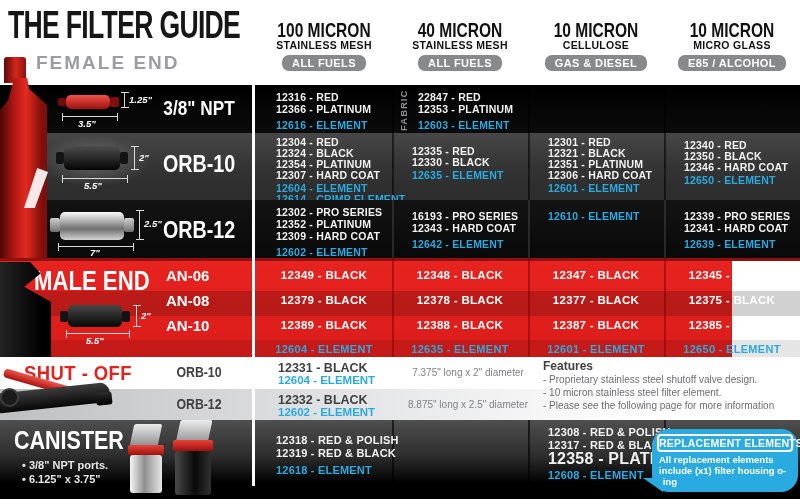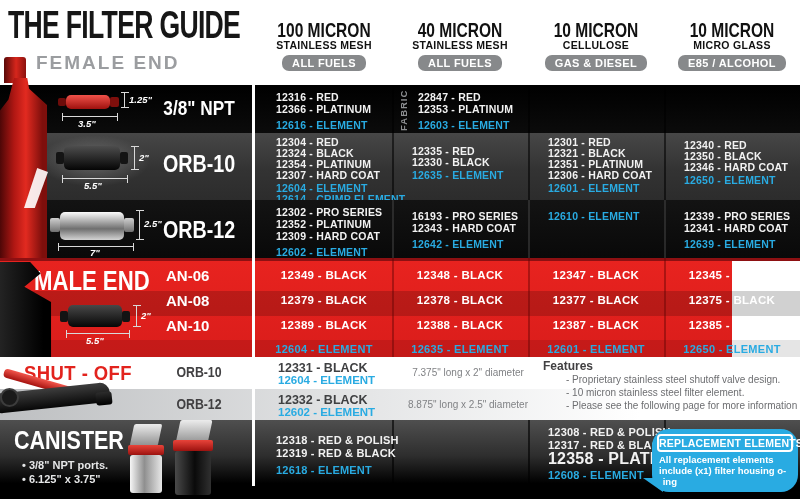--- a/index.html
+++ b/index.html
@@ -77,21 +77,21 @@
   .so-title{position:absolute;left:24px;top:361px;font-size:21px;font-weight:800;color:#e2231d;
             transform:scaleX(.88);transform-origin:left top;letter-spacing:.5px;white-space:nowrap;}
   .so-graylabel{color:#414042;}
   .so-stripe{position:absolute;left:0;top:389px;width:800px;height:31px;
              background:linear-gradient(90deg,#bdbfc1 0%,#e4e5e6 45%,#fff 80%);}
   .so-part{position:absolute;font-size:12.5px;font-weight:800;color:#3f4042;white-space:nowrap;}
   .so-el{position:absolute;font-size:11.5px;font-weight:800;color:#29abe2;white-space:nowrap;}
   .so-dim{position:absolute;width:140px;text-align:center;font-size:10px;color:#808285;white-space:nowrap;}
   .features{position:absolute;left:543px;top:359px;width:250px;}
   .features-title{font-size:12px;font-weight:bold;color:#414042;line-height:14px;}
-  .feature-item{font-size:10px;color:#6d6e71;line-height:13px;white-space:nowrap;margin-left:23px;}
+  .feature-item{font-size:10px;color:#6d6e71;line-height:13px;white-space:nowrap;}
 
   
   .canister{position:absolute;left:0;top:420px;width:800px;height:79px;
             background:linear-gradient(180deg,#4f4f4f 0%,#2e2e2e 45%,#000 80%,#000 100%);}
   .can-title{position:absolute;left:14px;top:6px;font-size:25px;font-weight:800;color:#fff;
              transform:scaleX(.86);transform-origin:left top;white-space:nowrap;}
   .can-bullets{position:absolute;left:22px;top:38px;}
   .bullet-line{font-size:11px;font-weight:bold;color:#e6e7e8;line-height:14px;white-space:nowrap;}
   .canister .vdiv{background:rgba(0,0,0,.6);}
   .callout{position:absolute;left:652px;top:9px;width:146px;height:63px;background:#29abe2;border-radius:17px;}

